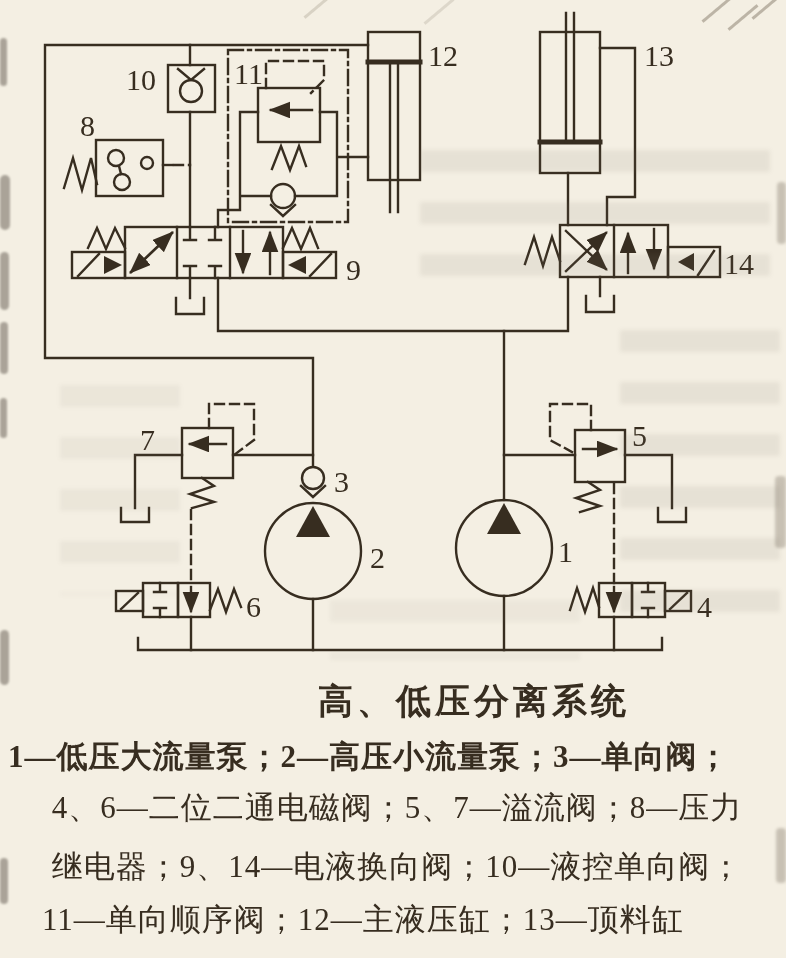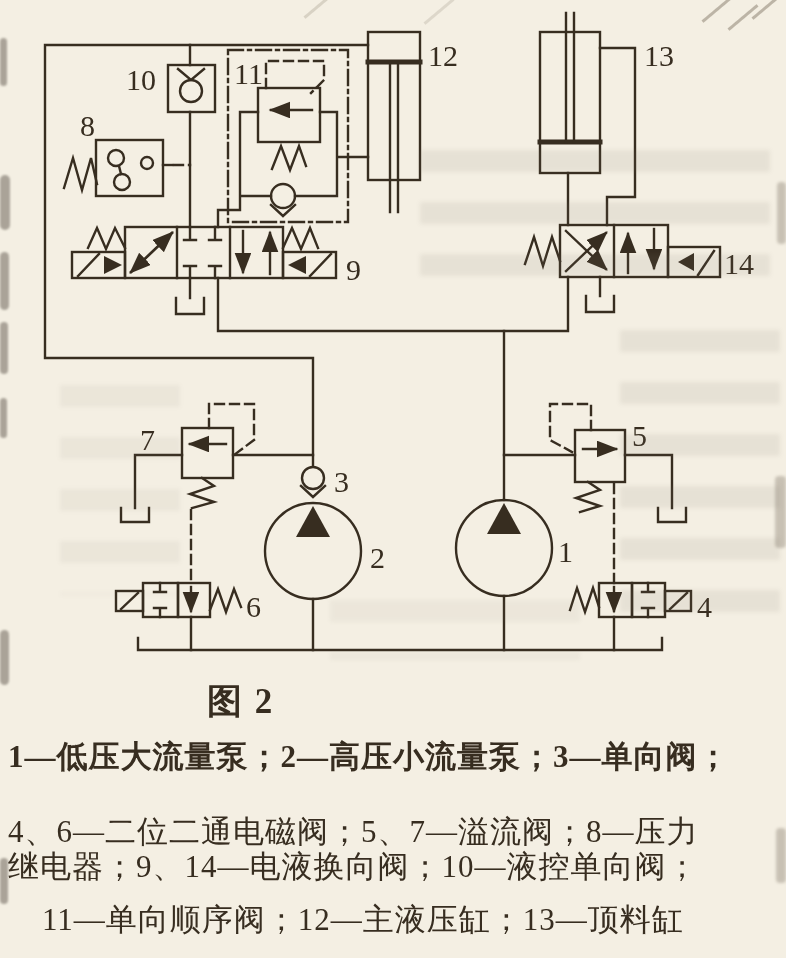--- a/index.html
+++ b/index.html
@@ -13,22 +13,22 @@
   .dsh{stroke-dasharray:9 6;}
   .ddt{stroke-dasharray:15 5 3 5;}
   .lbl{fill:currentColor;font-size:30px;font-family:"Liberation Serif",serif;}
   .caption{position:absolute;top:678px;left:0;width:786px;height:48px;font-size:35px;
            font-weight:600;letter-spacing:2px;}
   .caption .cap-label{position:absolute;left:207px;top:0;}
   .caption .cap-title{position:absolute;left:318px;top:0;letter-spacing:4px;}
   .legend{position:absolute;left:0;top:0;width:786px;}
   .legend-line{position:absolute;left:8px;width:778px;font-size:31px;letter-spacing:1px;white-space:nowrap;}
   .legend-line.l1{top:736px;font-weight:bold;}
-  .legend-line.l2{top:811px;}
-  .legend-line.l3{top:846px;}
+  .legend-line.l2{top:787px;text-align:center;}
+  .legend-line.l3{top:846px;text-align:center;}
   .legend-line.l4{top:899px;left:42px;}
   
   .smudge{position:absolute;background:#453c33;opacity:.42;border-radius:5px;filter:blur(1.2px);}
   .edge-mark{position:absolute;background:#948b7d;opacity:.45;border-radius:4px;filter:blur(1.5px);}
   .hatch{position:absolute;width:38px;height:3px;background:rgba(105,93,76,.4);
          transform:rotate(-40deg);filter:blur(.4px);}
   .bleed{position:absolute;filter:blur(2.2px);opacity:.5;pointer-events:none;
          background:repeating-linear-gradient(180deg, rgba(122,117,102,.22) 0 22px, transparent 22px 52px);}
 </style>
 </head>
@@ -193,21 +193,21 @@
 
     <g>
       <rect class="sym" x="540" y="32" width="60" height="141"></rect>
       <path class="sym thick" d="M540,142 H600"></path>
       <path class="sym" d="M566,142 V13 M574,142 V13"></path>
       <text class="lbl" x="644" y="66">13</text>
     </g>
   </svg>
 
   <div class="caption">
-    <span class="cap-label">图 2</span>
+    <span class="cap-title">高、低压分离系统</span>
   </div>
 
   <div class="legend">
     <div class="legend-line l1">1—低压大流量泵；2—高压小流量泵；3—单向阀；</div>
     <div class="legend-line l2">4、6—二位二通电磁阀；5、7—溢流阀；8—压力</div>
     <div class="legend-line l3">继电器；9、14—电液换向阀；10—液控单向阀；</div>
     <div class="legend-line l4">11—单向顺序阀；12—主液压缸；13—顶料缸</div>
   </div>
 
   <div class="smudge" style="left:0;top:38px;width:7px;height:48px;"></div>

